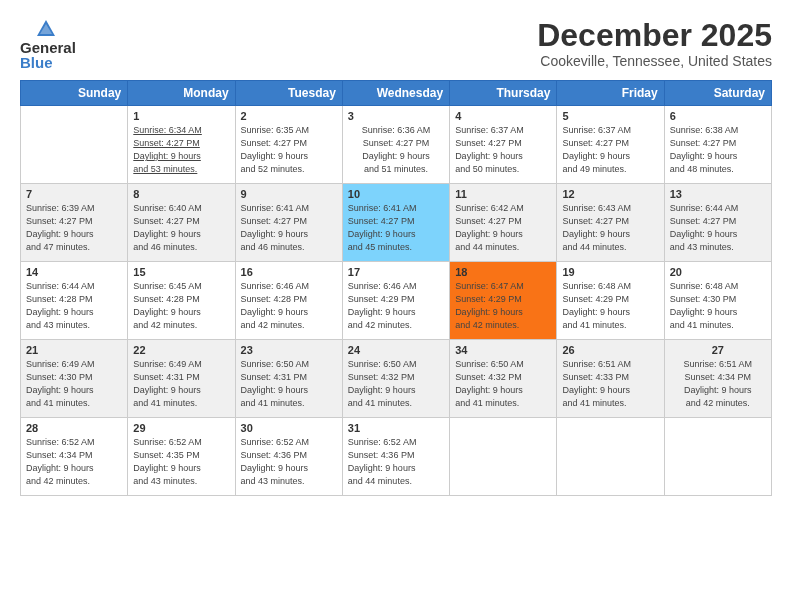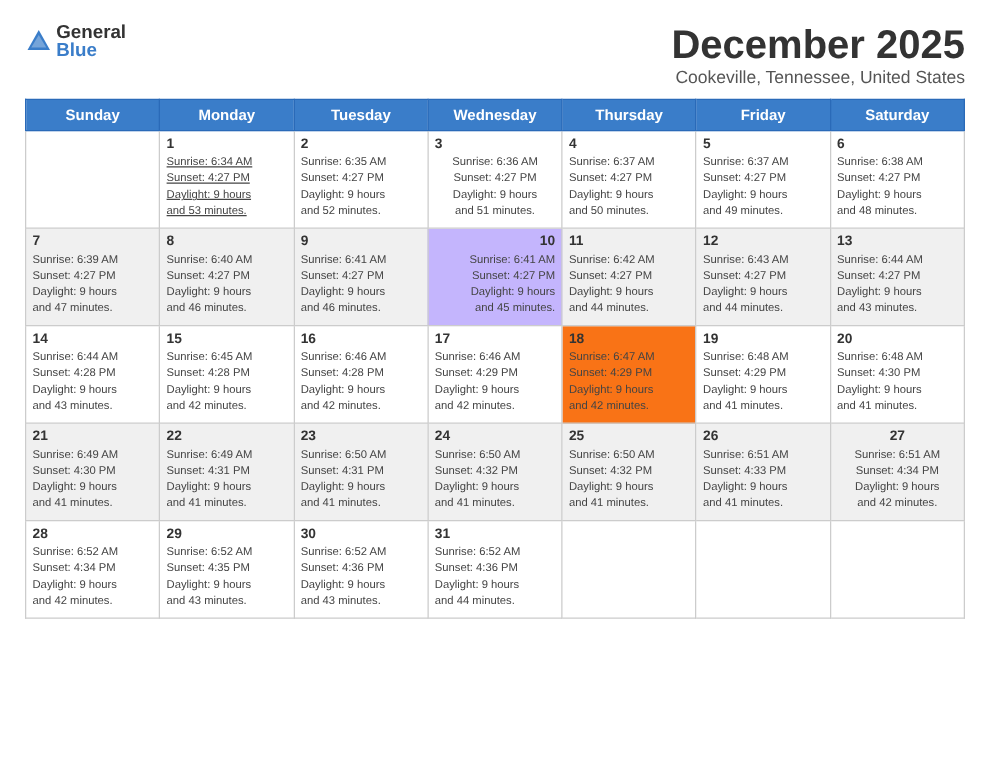--- a/index.html
+++ b/index.html
@@ -18,20 +18,21 @@
     }
     .header {
       display: flex;
       align-items: flex-start;
       justify-content: space-between;
       margin-bottom: 10px;
     }
     .logo {
       display: flex;
       align-items: center;
+      flex-direction: column;
     }
     .logo-text {
       display: flex;
       flex-direction: column;
       line-height: 1;
     }
     .logo-general {
       font-size: 15px;
       font-weight: bold;
       color: #333;
@@ -64,21 +65,21 @@
       border-collapse: collapse;
       border: 1px solid #ccc;
     }
     .calendar th {
       background-color: #3a7dc9;
       color: #fff;
       font-size: 12px;
       font-weight: bold;
       padding: 5px 6px;
       border: 1px solid #2a6ab8;
-      text-align: center;
+      text-align: right;
     }
     .calendar td {
       border: 1px solid #ccc;
       vertical-align: top;
       padding: 4px 5px;
       font-size: 9.5px;
       color: #333;
       width: calc(100% / 7);
       height: 78px;
     }
@@ -192,21 +193,21 @@
 Daylight: 9 hours
 and 46 minutes.</div>
           </td>
           <td style="background-color: rgb(240, 240, 240);">
             <span class="day-num">9</span>
             <div class="day-info" style="white-space: pre-line;">Sunrise: 6:41 AM
 Sunset: 4:27 PM
 Daylight: 9 hours
 and 46 minutes.</div>
           </td>
-          <td style="background-color: #c4b5fd; text-align: right;">
+          <td style="background-color: #7dd3fc;">
             <span class="day-num">10</span>
             <div class="day-info" style="white-space: pre-line;">Sunrise: 6:41 AM
 Sunset: 4:27 PM
 Daylight: 9 hours
 and 45 minutes.</div>
           </td>
           <td style="background-color: rgb(240, 240, 240);">
             <span class="day-num">11</span>
             <div class="day-info" style="white-space: pre-line;">Sunrise: 6:42 AM
 Sunset: 4:27 PM
@@ -302,21 +303,21 @@
 and 41 minutes.</div>
           </td>
           <td style="background-color: rgb(240, 240, 240);">
             <span class="day-num">24</span>
             <div class="day-info" style="white-space: pre-line;">Sunrise: 6:50 AM
 Sunset: 4:32 PM
 Daylight: 9 hours
 and 41 minutes.</div>
           </td>
           <td style="background-color: rgb(240, 240, 240);">
-            <span class="day-num">25</span>
+            <span class="day-num">34</span>
             <div class="day-info" style="white-space: pre-line;">Sunrise: 6:50 AM
 Sunset: 4:32 PM
 Daylight: 9 hours
 and 41 minutes.</div>
           </td>
           <td style="background-color: rgb(240, 240, 240);">
             <span class="day-num">26</span>
             <div class="day-info" style="white-space: pre-line;">Sunrise: 6:51 AM
 Sunset: 4:33 PM
 Daylight: 9 hours

